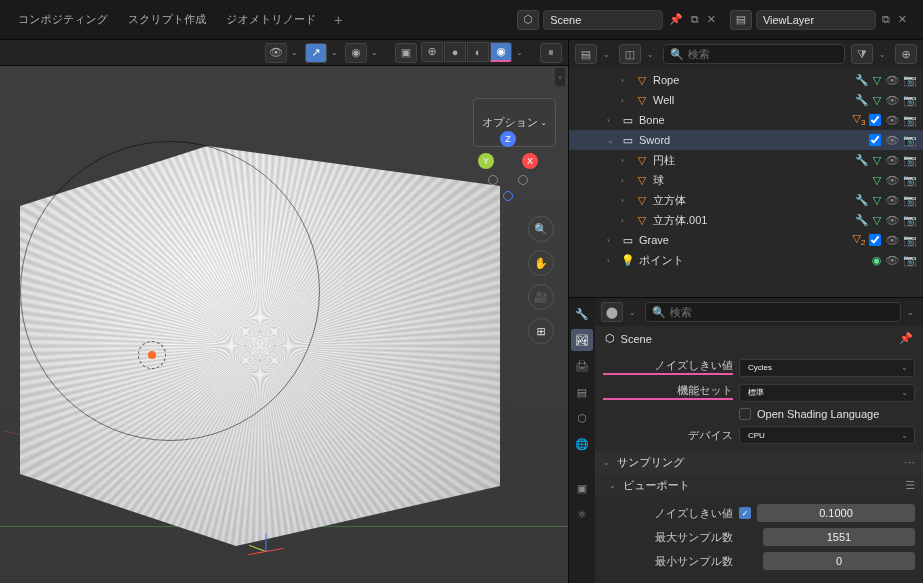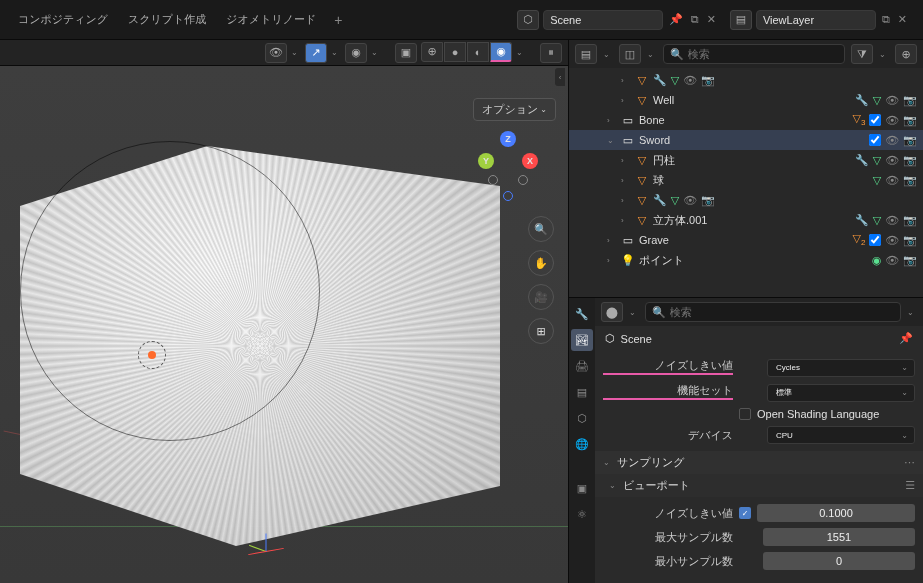--- a/index.html
+++ b/index.html
@@ -16,21 +16,21 @@
 .viewport { flex: 1; display: flex; flex-direction: column; background: #3a3a3a; position: relative; }
 .viewport-header { display: flex; align-items: center; background: #232323; height: 26px; padding: 0 6px; gap: 4px; border-bottom: 1px solid #0a0a0a; }
 .vh-btn { width: 22px; height: 20px; background: #2f2f2f; border-radius: 3px; display: flex; align-items: center; justify-content: center; cursor: pointer; color: #aaa; border: 1px solid #444; }
 .vh-btn.active { background: #4a7dc8; color: #fff; }
 .vh-group { display: flex; gap: 1px; }
 .vh-group .vh-btn { border-radius: 0; }
 .vh-group .vh-btn:first-child { border-radius: 3px 0 0 3px; }
 .vh-group .vh-btn:last-child { border-radius: 0 3px 3px 0; }
 .dd { width: 10px; color: #888; font-size: 8px; }
 .viewport-canvas { flex: 1; position: relative; background: linear-gradient(180deg, #3e3e3e 0%, #383838 100%); overflow: hidden; }
-.options-btn { position: absolute; top: 32px; right: 12px; background: #3a3a3a; border: 1px solid #555; border-radius: 4px; padding: 3px 8px; color: #ccc; cursor: pointer; display: flex; align-items: center; gap: 2px; }
+.options-btn { position: absolute; top: 32px; right: 12px; background: #3a3a3a; border: 1px solid #555; border-radius: 4px; padding: 16px 8px; color: #ccc; cursor: pointer; display: flex; align-items: center; gap: 2px; }
 .gizmo { position: absolute; top: 65px; right: 30px; width: 60px; height: 60px; }
 .gizmo-ball { width: 16px; height: 16px; border-radius: 50%; position: absolute; display: flex; align-items: center; justify-content: center; font-size: 9px; font-weight: bold; }
 .gz { background: #4a7dff; top: 0; left: 22px; }
 .gx { background: #ff4a4a; top: 22px; right: 0; }
 .gy { background: #a0d040; top: 22px; left: 0; }
 .gizmo-small { width: 10px; height: 10px; border-radius: 50%; border: 1px solid #888; position: absolute; }
 .viewport-tools { position: absolute; top: 150px; right: 14px; display: flex; flex-direction: column; gap: 8px; }
 .vt-btn { width: 26px; height: 26px; background: rgba(60,60,60,0.8); border-radius: 50%; display: flex; align-items: center; justify-content: center; color: #ddd; cursor: pointer; border: 1px solid #555; }
 .render-scene { position: absolute; top: 60px; left: 20px; width: 480px; height: 440px; }
 .cube-outline { position: absolute; top: 20px; left: 0; width: 480px; height: 400px; background: rgba(255,255,255,0.9); clip-path: polygon(39% 0%, 100% 10%, 100% 85%, 45% 100%, 0% 82%, 0% 15%); filter: blur(0.5px); }
@@ -67,21 +67,21 @@
 .prop-tabs { width: 26px; background: #1f1f1f; display: flex; flex-direction: column; padding: 4px 0; gap: 2px; }
 .prop-tab { width: 22px; height: 22px; margin: 1px 2px; border-radius: 3px; display: flex; align-items: center; justify-content: center; cursor: pointer; color: #888; }
 .prop-tab.active { background: #4a5568; color: #fff; }
 .prop-content { flex: 1; display: flex; flex-direction: column; background: #2a2a2a; overflow-y: auto; }
 .prop-header { display: flex; align-items: center; background: #232323; height: 28px; padding: 0 6px; gap: 6px; }
 .prop-breadcrumb { display: flex; align-items: center; background: #2a2a2a; padding: 6px 10px; gap: 6px; }
 .bc-pin { margin-left: auto; color: #888; }
 .prop-body { padding: 4px 8px; }
 .prop-row { display: flex; align-items: center; padding: 3px 0; gap: 6px; }
 .prop-label { width: 130px; text-align: right; color: #ccc; }
-.prop-field { flex: 1; background: #1e1e1e; border: 1px solid #3a3a3a; border-radius: 3px; padding: 2px 8px; color: #eee; height: 18px; display: flex; align-items: center; position: relative; margin-left: 28px; }
+.prop-field { flex: 1; background: #1e1e1e; border: 1px solid #3a3a3a; border-radius: 3px; padding: 2px 8px; color: #eee; height: 18px; display: flex; align-items: center; position: relative; }
 .prop-field.dd::after { content: '⌄'; position: absolute; right: 6px; color: #888; }
 .prop-num { background: #505050; border-radius: 3px; padding: 2px 8px; text-align: center; color: #eee; flex: 1; height: 18px; display: flex; align-items: center; justify-content: center; }
 .underline-pink { border-bottom: 2px solid #e85aa8; margin-bottom: 2px; }
 .panel-header { display: flex; align-items: center; padding: 4px 8px; gap: 4px; color: #ddd; cursor: pointer; background: #303030; }
 .panel-sub { padding-left: 14px; background: #2d2d2d; }
 .dots-icon { margin-left: auto; color: #888; }
 .checkbox-inline { width: 12px; height: 12px; background: #4a7dc8; border-radius: 2px; display: flex; align-items: center; justify-content: center; color: #fff; font-size: 8px; }
 .collapser { position: absolute; top: 68px; right: 358px; width: 10px; height: 18px; background: #2a2a2a; border-radius: 3px 0 0 3px; display: flex; align-items: center; justify-content: center; color: #888; font-size: 8px; cursor: pointer; }
 </style>
 </head>
@@ -193,20 +193,21 @@
           </div>
           <div class="vh-btn">⧩</div>
             <span class="dd">⌄</span>
           <div class="vh-btn">⊕</div>
         </div>
         <div class="outliner-tree" id="treeRoot">
             <div class="tree-row">
               <span class="indent indent-3"></span>
               <span class="expand">›</span>
               <span class="obj-icon mesh-icon">▽</span>
+              <span class="tree-label">Rope</span>
               <span class="mod-icon">🔧</span>
               <span class="mod-icon-green">▽</span>
               <div class="row-icons">
                 <span>👁</span>
                 <span>📷</span>
               </div>
             </div>
             <div class="tree-row">
               <span class="indent indent-3"></span>
               <span class="expand">›</span>
@@ -262,20 +263,21 @@
               <span class="mod-icon-green">▽</span>
               <div class="row-icons">
                 <span>👁</span>
                 <span>📷</span>
               </div>
             </div>
             <div class="tree-row">
               <span class="indent indent-3"></span>
               <span class="expand">›</span>
               <span class="obj-icon mesh-icon">▽</span>
+              <span class="tree-label">立方体</span>
               <span class="mod-icon">🔧</span>
               <span class="mod-icon-green">▽</span>
               <div class="row-icons">
                 <span>👁</span>
                 <span>📷</span>
               </div>
             </div>
             <div class="tree-row">
               <span class="indent indent-3"></span>
               <span class="expand">›</span>

